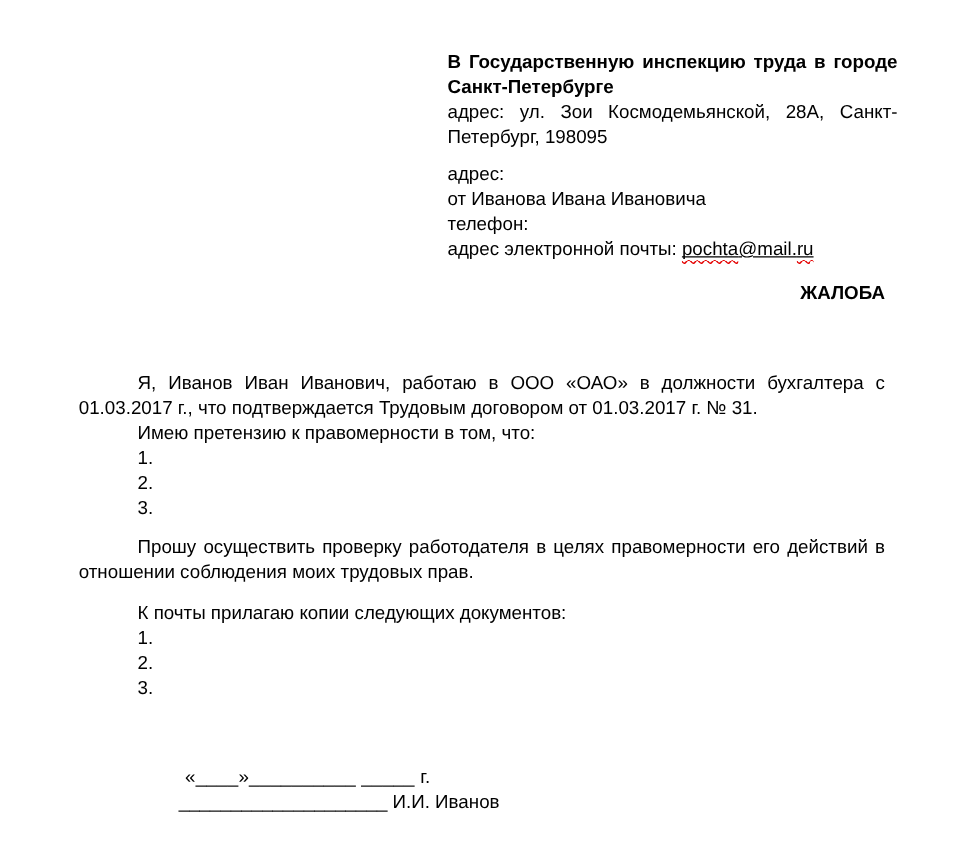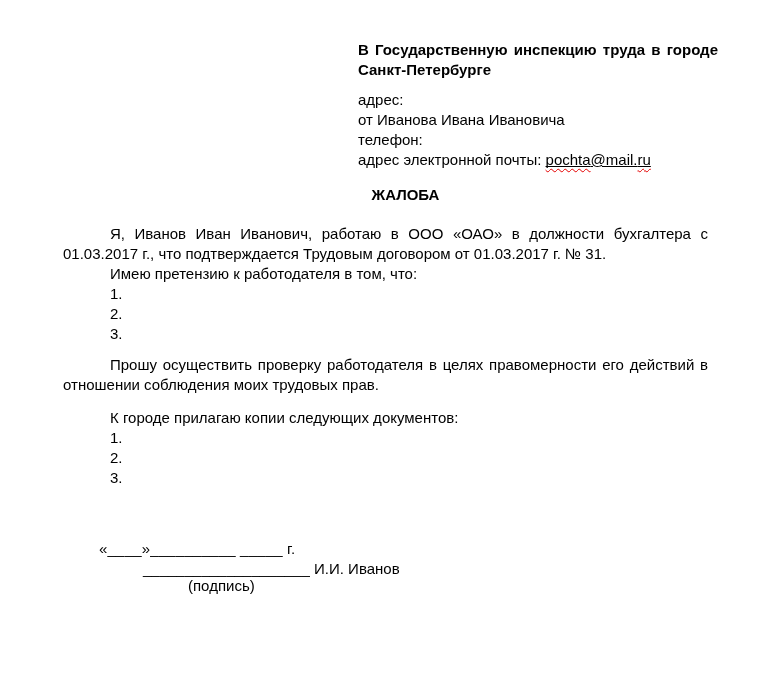--- a/index.html
+++ b/index.html
@@ -47,77 +47,77 @@
     text-decoration-style: wavy;
     text-decoration-color: #e40000;
     text-decoration-thickness: 1px;
     text-underline-offset: 3px;
     text-decoration-skip-ink: none;
     text-align: center;
   }
   .doc-title {
     margin-top: 15px;
     font-weight: bold;
-    text-align: center;
+    text-align: right;
     text-indent: 40px;
   }
   .para {
     text-align: justify;
     text-indent: 47px;
   }
-  .p-intro   { margin-top: 19px; }
+  .p-intro   { margin-top: 52px; }
   .p-request { margin-top: 11px; }
   .p-attach  { margin-top: 13px; }
   .num-line {
     text-indent: 47px;
   }
   .date-line {
     margin-top: 51px;
-    margin-left: 36px;
+    margin-left: 85px;
     letter-spacing: 0.2px;
   }
   .sig-line {
     margin-left: 80px;
   }
   .sig-caption {
     margin-top: -3px;
     margin-left: 125px;
   }
 </style>
 </head>
 <body>
 
 <div class="page">
 
   <div class="head-block">
     <div class="recipient-name">В Государственную инспекцию труда в городе Санкт-Петербурге</div>
+    <div class="recipient-address">адрес: ул. Зои Космодемьянской, 28А, Санкт-Петербург, 198095</div>
 
     <div class="sender-block">
       <div>адрес:</div>
       <div>от Иванова Ивана Ивановича</div>
       <div>телефон:</div>
       <div><span>адрес электронной почты: </span><span class="email"><span class="misspelled">pochta</span><span>@mail.</span><span class="misspelled">ru</span></span></div>
     </div>
   </div>
 
   <div class="doc-title">ЖАЛОБА</div>
 
   <div class="para p-intro">Я, Иванов Иван Иванович, работаю в ООО «ОАО» в должности бухгалтера с 01.03.2017 г., что подтверждается Трудовым договором от 01.03.2017 г. № 31.</div>
 
-  <div class="num-line">Имею претензию к работодателя в том, что:</div>
+  <div class="num-line">Имею претензию к правомерности в том, что:</div>
   <div class="num-line">1.</div>
   <div class="num-line">2.</div>
   <div class="num-line">3.</div>
 
   <div class="para p-request">Прошу осуществить проверку работодателя в целях правомерности его действий в отношении соблюдения моих трудовых прав.</div>
 
-  <div class="num-line p-attach">К городе прилагаю копии следующих документов:</div>
+  <div class="num-line p-attach">К почты прилагаю копии следующих документов:</div>
   <div class="num-line">1.</div>
   <div class="num-line">2.</div>
   <div class="num-line">3.</div>
 
   <div class="date-line">«____»__________ _____ г.</div>
 
   <div class="sig-line"><span>____________________</span>&nbsp;<span>И.И. Иванов</span></div>
 
-  <div class="sig-caption">(подпись)</div>
 
 </div>
 
 </body></html>

